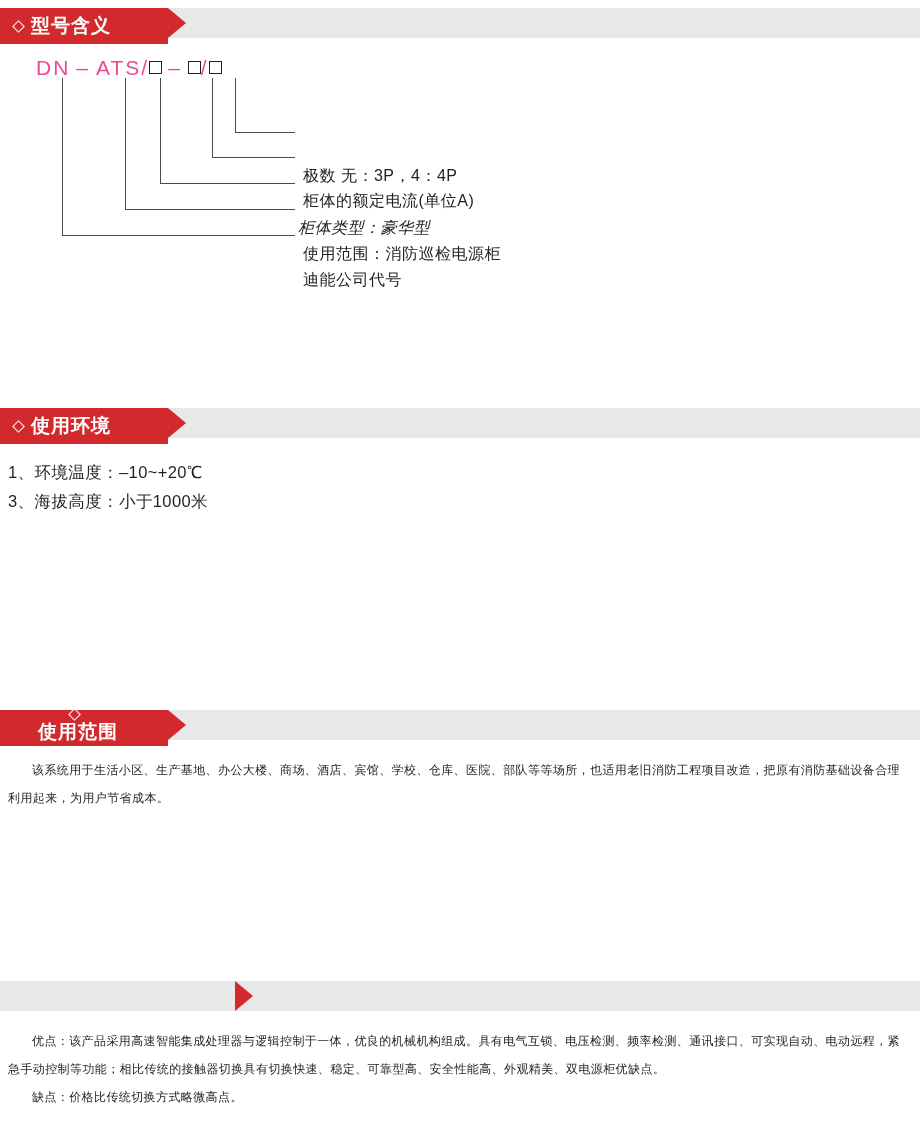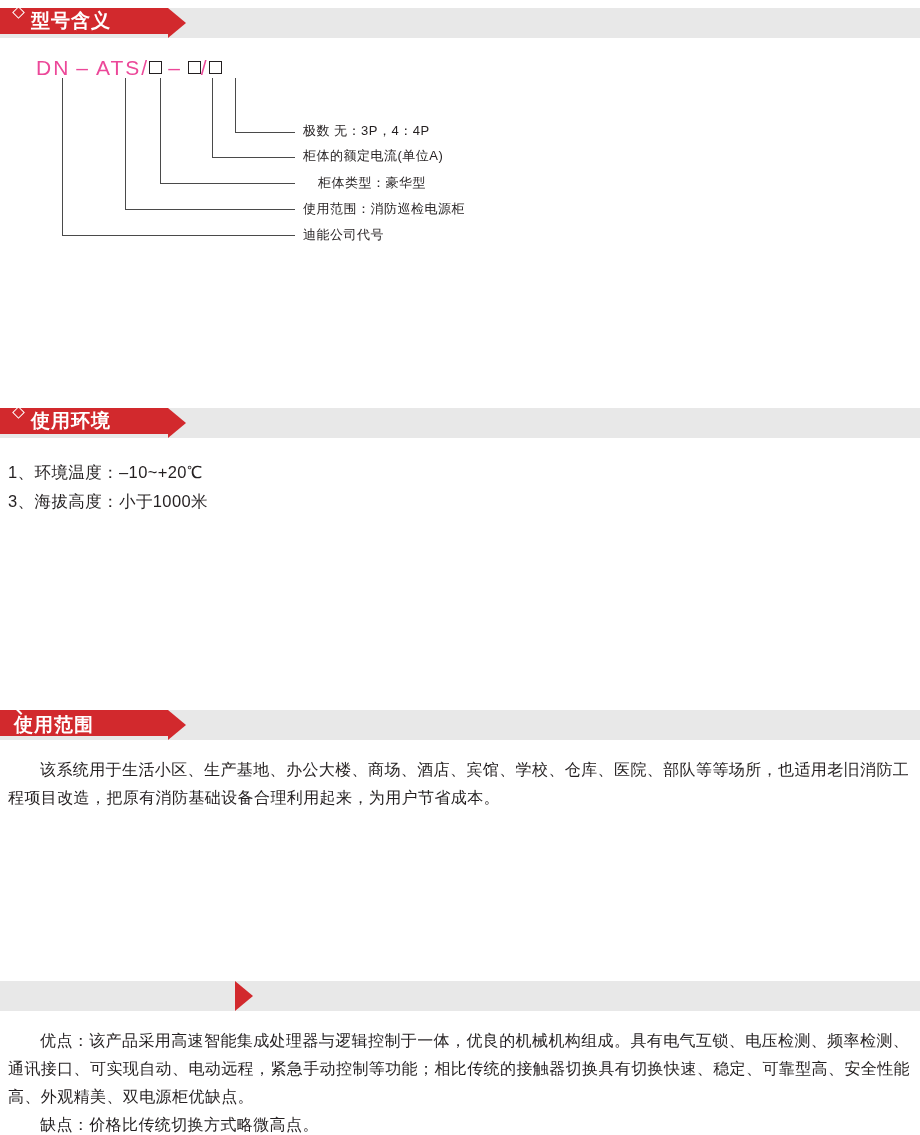--- a/index.html
+++ b/index.html
@@ -27,25 +27,25 @@
     left: 0;
     top: 0;
     height: 30px;
     width: 100%;
     background: #e8e8e8;
   }
   .section-head .tab {
     position: absolute;
     left: 0;
     top: 0;
-    height: 26px;
+    height: 36px;
     background: #d2292d;
     color: #ffffff;
     display: flex;
-    align-items: flex-start;
+    align-items: center;
     padding: 0 26px 0 14px;
     box-sizing: border-box;
     font-size: 19px;
     font-weight: bold;
     letter-spacing: 1px;
     z-index: 2;
   }
   .section-head .tab .diamond {
     display: inline-block;
     width: 9px;
@@ -89,32 +89,33 @@
     box-sizing: border-box;
   }
   .leader {
     position: absolute;
     border-left: 1px solid #4a4a4a;
     border-bottom: 1px solid #4a4a4a;
     box-sizing: border-box;
   }
   .leader-label {
     position: absolute;
-    font-size: 13px;
+    font-size: 16px;
     color: #231f20;
     white-space: nowrap;
     letter-spacing: 0.5px;
+    margin-top: 44px;
   }
 
   
   .body-block {
     position: absolute;
     left: 8px;
     right: 8px;
-    font-size: 16px;
+    font-size: 12px;
     line-height: 28px;
     color: #231f20;
     letter-spacing: 0.4px;
   }
   .body-block p {
     margin: 0;
   }
   .indent2 {
     text-indent: 2em;
   }
@@ -147,21 +148,21 @@
     <span>DN</span><span style="padding:0 6px;">–</span><span>ATS/</span><span class="box"></span><span style="padding:0 6px;">–</span><span class="box"></span><span>/</span><span class="box"></span>
   </div>
 
   <div class="leader" style="left:235px; top:78px; width:60px; height:55px;"></div>
   <div class="leader-label" style="left:303px; top:122px;">极数   无：3P，4：4P</div>
 
   <div class="leader" style="left:212px; top:78px; width:83px; height:80px;"></div>
   <div class="leader-label" style="left:303px; top:147px;">柜体的额定电流(单位A)</div>
 
   <div class="leader" style="left:160px; top:78px; width:135px; height:106px;"></div>
-  <div class="leader-label" style="left:318px; top:174px;">柜体类型：豪华型</div>
+  <div class="leader-label" style="left:298px; top:174px;font-style:italic;">柜体类型：豪华型</div>
 
   <div class="leader" style="left:125px; top:78px; width:170px; height:132px;"></div>
   <div class="leader-label" style="left:303px; top:200px;">使用范围：消防巡检电源柜</div>
 
   <div class="leader" style="left:62px; top:78px; width:233px; height:158px;"></div>
   <div class="leader-label" style="left:303px; top:226px;">迪能公司代号</div>
 
 </div>
 
 <div>

